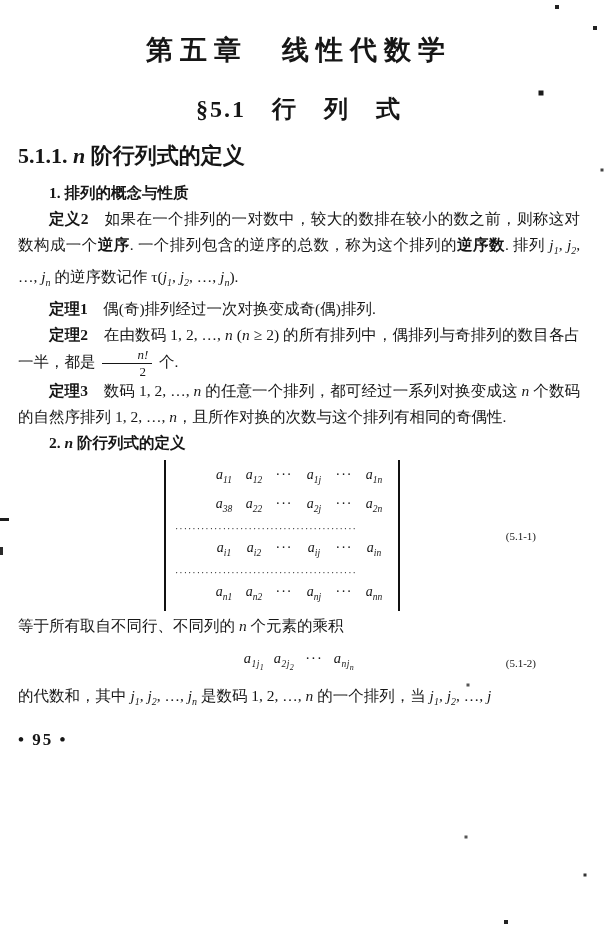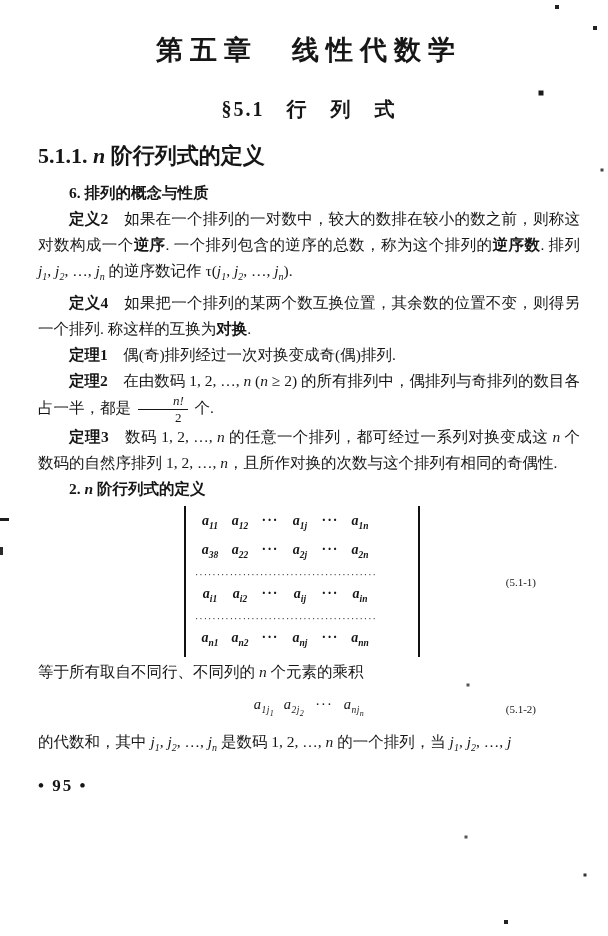--- a/index.html
+++ b/index.html
@@ -2,45 +2,45 @@
 <html><head>
 <meta charset="utf-8">
 <style>
   html,body{margin:0;padding:0;}
   body{
     width:608px;height:936px;overflow:hidden;
     background:#ffffff;color:#161616;
     font-family:"Liberation Serif","DejaVu Serif",serif;
   }
   .page{position:relative;width:608px;height:936px;box-sizing:border-box;
-    padding:14px 28px 0 38px;}
+    padding:14px 28px 0 18px;}
   
   .chapter{margin:16px 0 0;text-align:center;font-size:27px;font-weight:bold;
     letter-spacing:7px;line-height:40px;}
-  .section{margin:26px 0 8px;text-align:center;font-size:20px;font-weight:bold;
+  .section{margin:26px 0 8px;text-align:center;font-size:24px;font-weight:bold;
     letter-spacing:2px;line-height:26px;}
   .subsection{margin:22px 0 0;font-size:22px;font-weight:bold;line-height:24px;}
   
   .content{margin-top:12px;font-size:15.5px;line-height:26px;text-align:justify;}
   .para{margin:0;}
   .para.ind{text-indent:2em;}
   .b{font-weight:bold;}
   .it{font-style:italic;font-family:"Liberation Serif","DejaVu Serif",serif;}
   .sub{font-size:10px;vertical-align:-4px;font-style:italic;}
   
   .frac{display:inline-flex;flex-direction:column;align-items:center;
     vertical-align:middle;line-height:1.05;font-size:13px;font-style:italic;margin:0 3px;}
   .fnum{border-bottom:1.4px solid #161616;padding:0 4px 1px;}
   .fden{padding-top:1px;font-style:normal;}
   
   .det-wrap{position:relative;margin:4px 0 2px;}
   .det{display:inline-block;margin-left:146px;border-left:2px solid #111;
     border-right:2px solid #111;padding:3px 9px;}
-  .mrow{display:flex;justify-content:flex-start;width:214px;
-    line-height:23px;font-size:14px;font-weight:bold;}
+  .mrow{display:flex;justify-content:flex-end;width:214px;
+    line-height:23px;font-size:14px;}
   .mcell{display:inline-block;min-width:30px;text-align:center;font-style:italic;}
   .mcell sub,.eq-expr sub{font-size:9.5px;font-style:italic;}
   .mcell sub sub,.eq-expr sub sub{font-size:8px;}
   .mdots{letter-spacing:1px;font-style:normal;}
   .dot-row{width:214px;overflow:hidden;white-space:nowrap;font-size:10px;
     line-height:13px;letter-spacing:1px;margin:1px 0;}
   .eq-label{position:absolute;right:44px;top:50%;transform:translateY(-50%);
     font-size:11px;white-space:nowrap;}
   
   .eq-wrap{position:relative;margin:6px 0 2px;text-align:center;line-height:26px;}
@@ -63,23 +63,22 @@
   <div class="speck-layer"></div>
   <div class="margin-dash"></div>
   <div class="margin-tick"></div>
 
   <h1 class="chapter">第五章　线性代数学</h1>
   <h2 class="section">§5.1　行　列　式</h2>
   <h3 class="subsection"><span class="b">5.1.1. </span><span class="b it">n</span><span class="b"> 阶行列式的定义</span></h3>
 
   <div class="content">
     <div id="paras-main">
-        <p class="para ind"><span class="b">6. 排列的概念与性质</span></p>
+        <p class="para ind"><span class="b">1. 排列的概念与性质</span></p>
         <p class="para ind"><span class="b">定义2</span><span>　如果在一个排列的一对数中，较大的数排在较小的数之前，则称这对数构成一个</span><span class="b">逆序</span><span>. 一个排列包含的逆序的总数，称为这个排列的</span><span class="b">逆序数</span><span>. 排列 </span><span class="it">j</span><span class="sub">1</span><span>, </span><span class="it">j</span><span class="sub">2</span><span>, …, </span><span class="it">j</span><span class="sub">n</span><span> 的逆序数记作 τ(</span><span class="it">j</span><span class="sub">1</span><span>, </span><span class="it">j</span><span class="sub">2</span><span>, …, </span><span class="it">j</span><span class="sub">n</span><span>).</span></p>
-        <p class="para ind"><span class="b">定义4</span><span>　如果把一个排列的某两个数互换位置，其余数的位置不变，则得另一个排列. 称这样的互换为</span><span class="b">对换</span><span>.</span></p>
         <p class="para ind"><span class="b">定理1</span><span>　偶(奇)排列经过一次对换变成奇(偶)排列.</span></p>
         <p class="para ind"><span class="b">定理2</span><span>　在由数码 1, 2, …, </span><span class="it">n</span><span> (</span><span class="it">n</span><span> ≥ 2) 的所有排列中，偶排列与奇排列的数目各占一半，都是 </span><span class="frac">
             <span class="fnum">n!</span>
             <span class="fden">2</span>
           </span><span> 个.</span></p>
         <p class="para ind"><span class="b">定理3</span><span>　数码 1, 2, …, </span><span class="it">n</span><span> 的任意一个排列，都可经过一系列对换变成这 </span><span class="it">n</span><span> 个数码的自然序排列 1, 2, …, </span><span class="it">n</span><span>，且所作对换的次数与这个排列有相同的奇偶性.</span></p>
         <p class="para ind"><span class="b">2. </span><span class="b it">n</span><span class="b"> 阶行列式的定义</span></p>
       </div>
 
     <div class="det-wrap">

